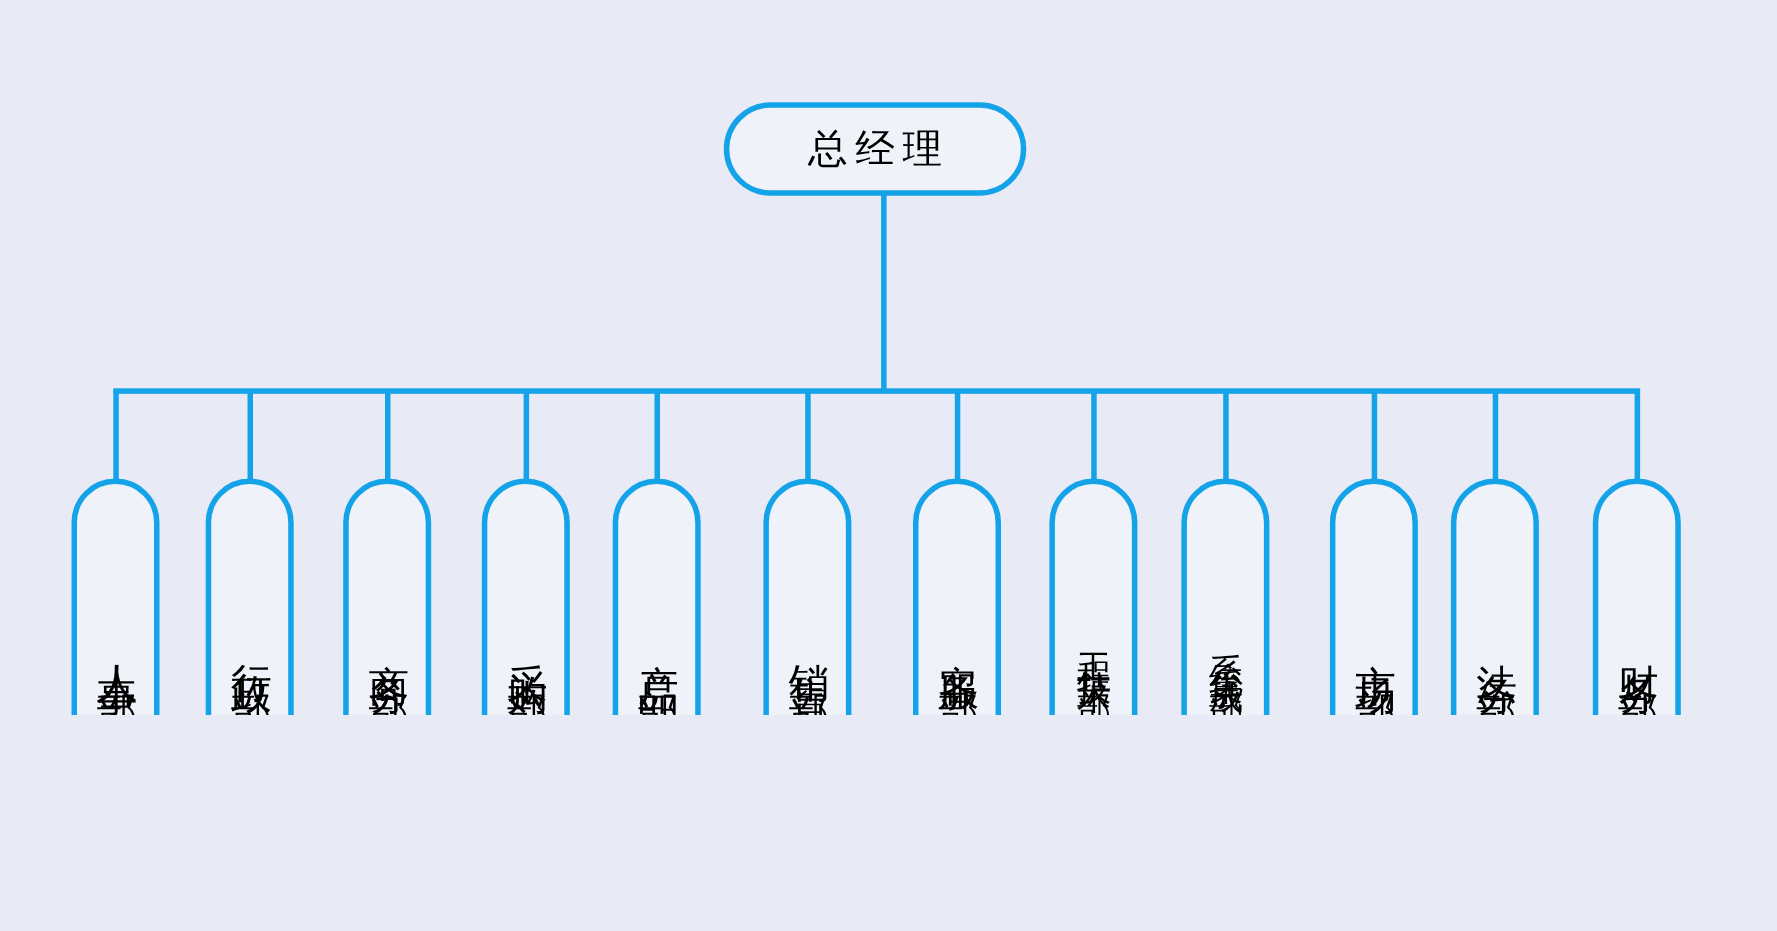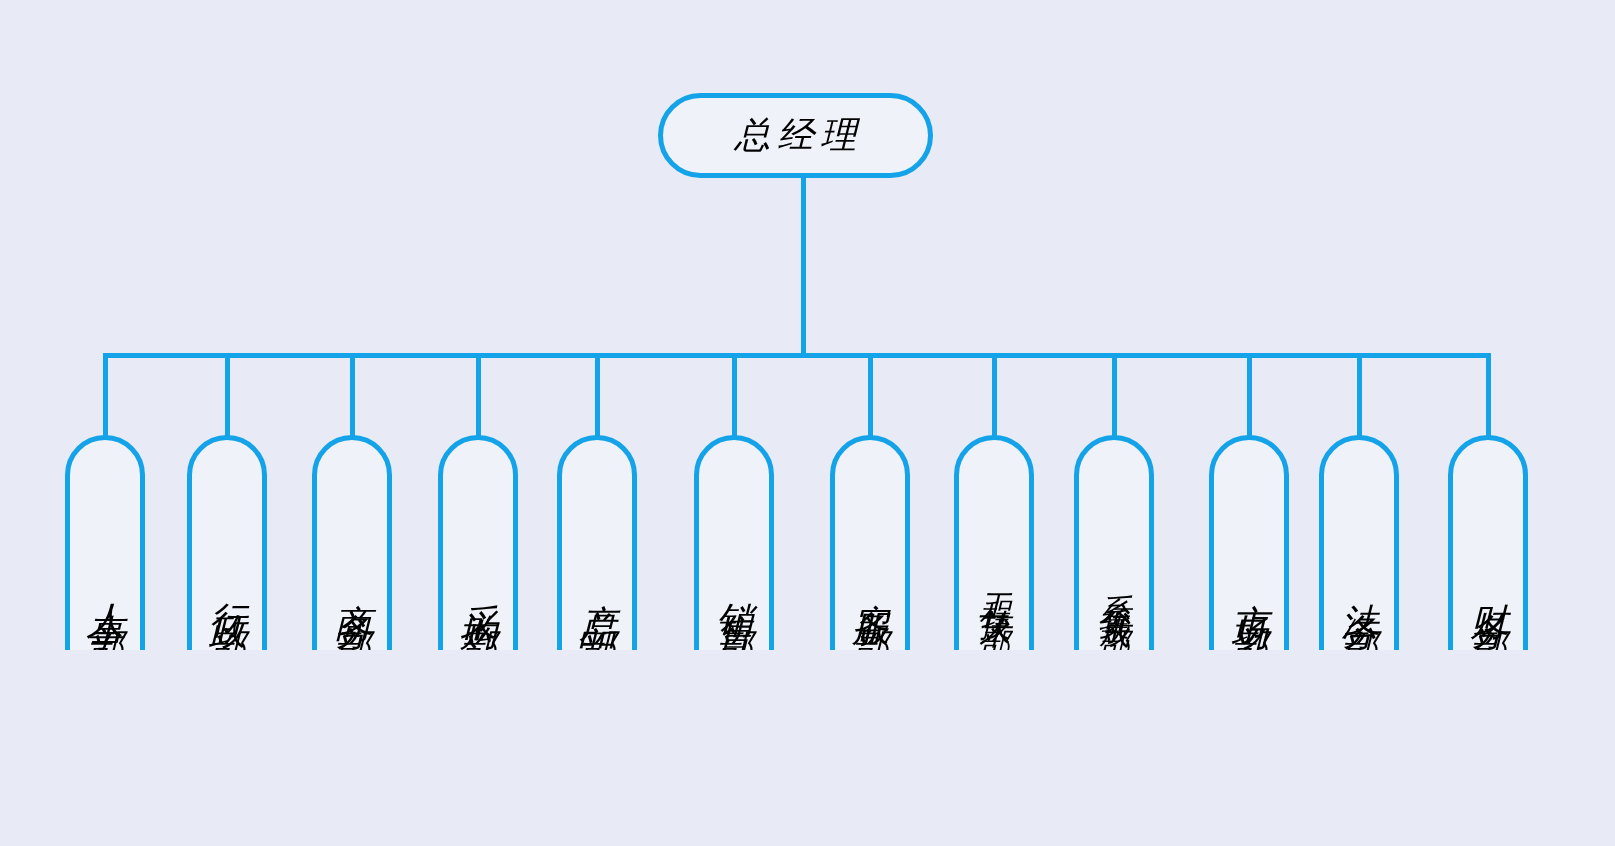--- a/index.html
+++ b/index.html
@@ -3,21 +3,20 @@
 <meta charset="utf-8">
 <style>
   html, body { margin: 0; padding: 0; background: #E8EBF5; }
   .canvas {
     position: relative;
     width: 1615px;
     height: 650px;
     background: #E8EBF5;
     overflow: hidden;
     font-family: "Liberation Serif", "DejaVu Serif", serif;
-    font-style: italic;
   }
   .node {
     position: absolute;
     background: #EFF2F8;
     border: 5px solid #14A3E8;
     box-sizing: border-box;
     display: flex;
     align-items: center;
     justify-content: center;
   }

